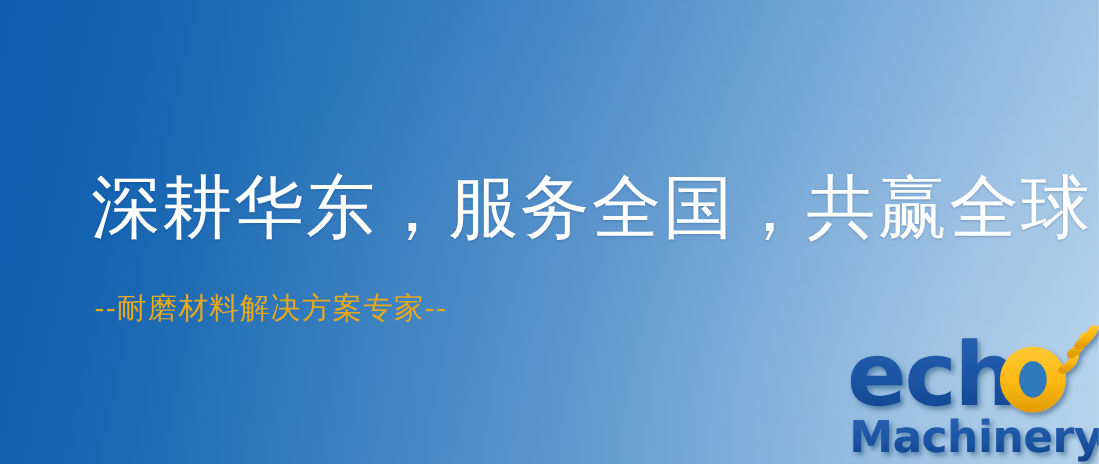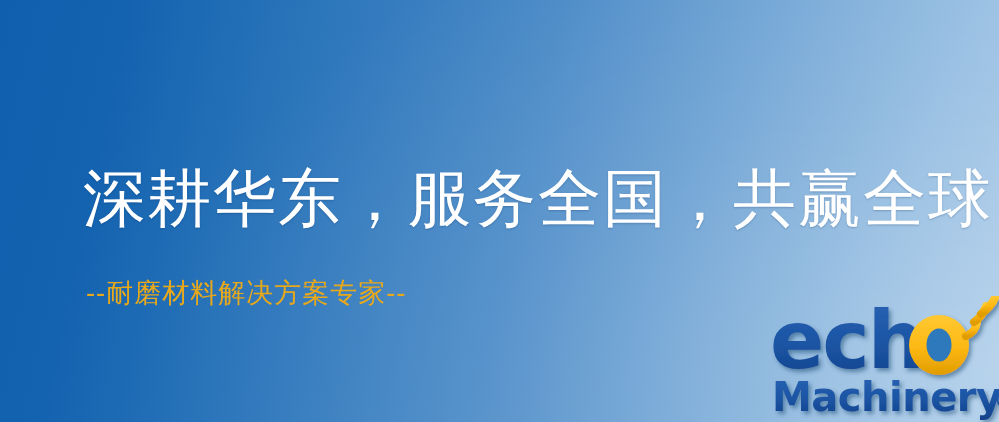--- a/index.html
+++ b/index.html
@@ -47,36 +47,34 @@
     left: 83px;
     top: 156px;
     font-family: "DejaVu Serif", "Liberation Serif", serif;
     font-size: 63px;
     line-height: 1.05;
     letter-spacing: 2px;
     color: #ffffff;
     white-space: nowrap;
     z-index: 3;
     text-shadow: 0 1px 2px rgba(0,40,90,0.25);
-    margin-top: 10px;
   }
 
   
   .subtitle {
     position: absolute;
     left: 86px;
     top: 265px;
     font-family: "DejaVu Serif", "Liberation Serif", serif;
     font-size: 27px;
     line-height: 1.2;
     letter-spacing: 1px;
     color: #e7a81b;
     white-space: nowrap;
     z-index: 3;
-    margin-top: 12px;
   }
 
   
   .logo {
     position: absolute;
     left: 770px;
     top: 296px;
     width: 254px;
     height: 126px;
     z-index: 4;

